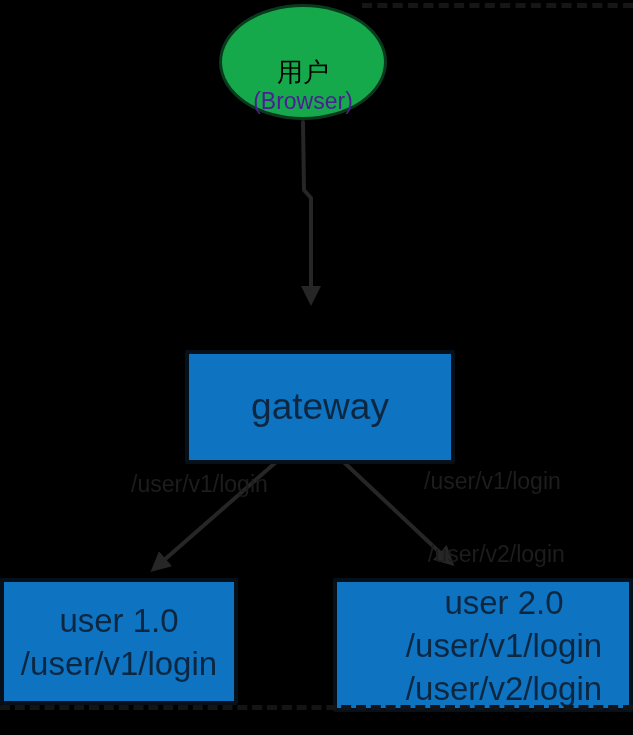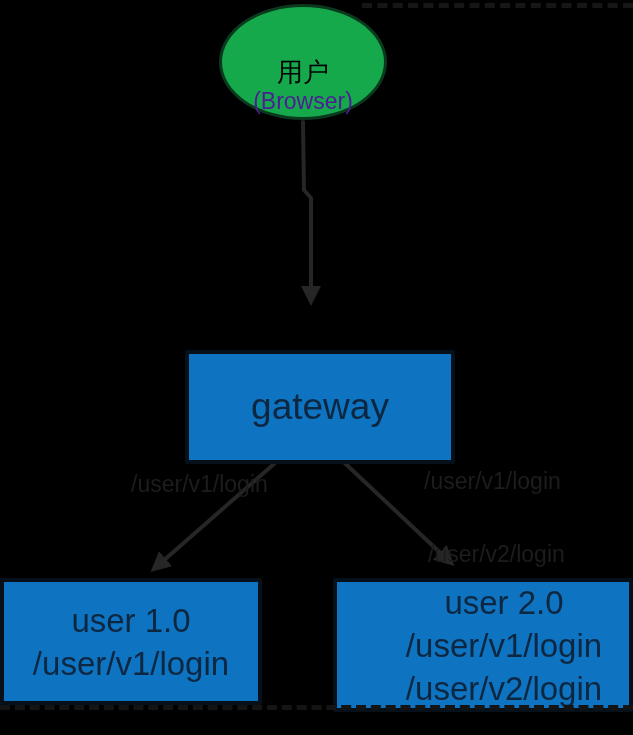--- a/index.html
+++ b/index.html
@@ -28,21 +28,21 @@
   }
   .browser-line1 { color: #000000; font-size: 26px; line-height: 30px; margin-top: 48px; }
   .browser-line2 { color: #4c1d95; font-size: 23px; line-height: 28px; }
   .rect {
     background: #0e74c2;
     border: 4px solid #06101a;
     border-radius: 2px;
     color: #0e2741;
   }
   .gateway { left: 185px; top: 318px; width: 270px; height: 114px; font-size: 37px; margin-top: 32px; }
-  .user1 { left: 0px; top: 578px; width: 262px; height: 127px; font-size: 33px; line-height: 43px; }
+  .user1 { left: 0px; top: 578px; width: 238px; height: 127px; font-size: 33px; line-height: 43px; }
   .user2 { left: 333px; top: 578px; width: 300px; height: 134px; font-size: 33px; line-height: 43px; padding-left: 42px; }
   .edge-label {
     position: absolute;
     color: #1d1d1d;
     font-size: 23px;
     white-space: nowrap;
     filter: blur(0.6px);
   }
   .label-left { left: 131px; top: 471px; }
   .label-right-top { left: 424px; top: 468px; }

